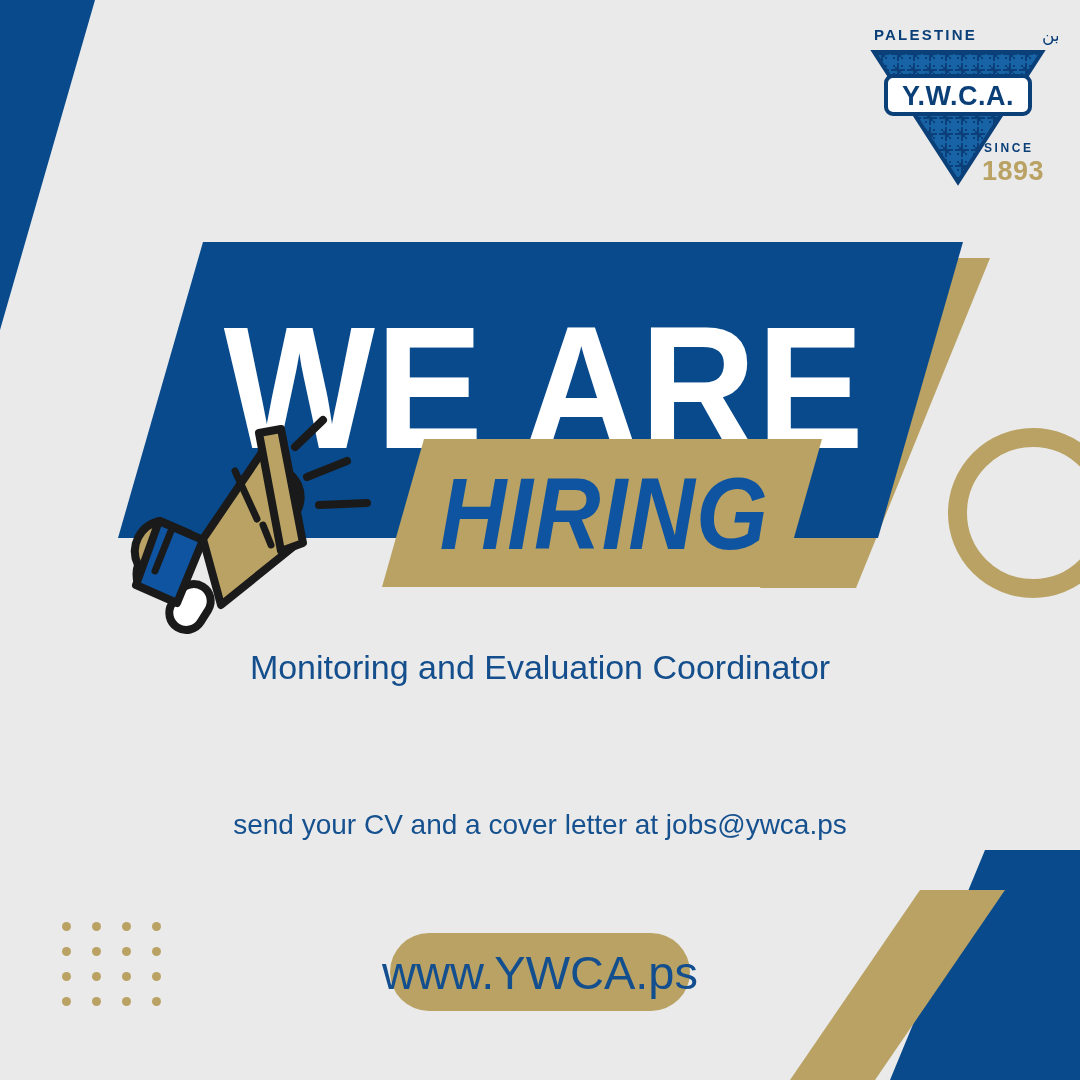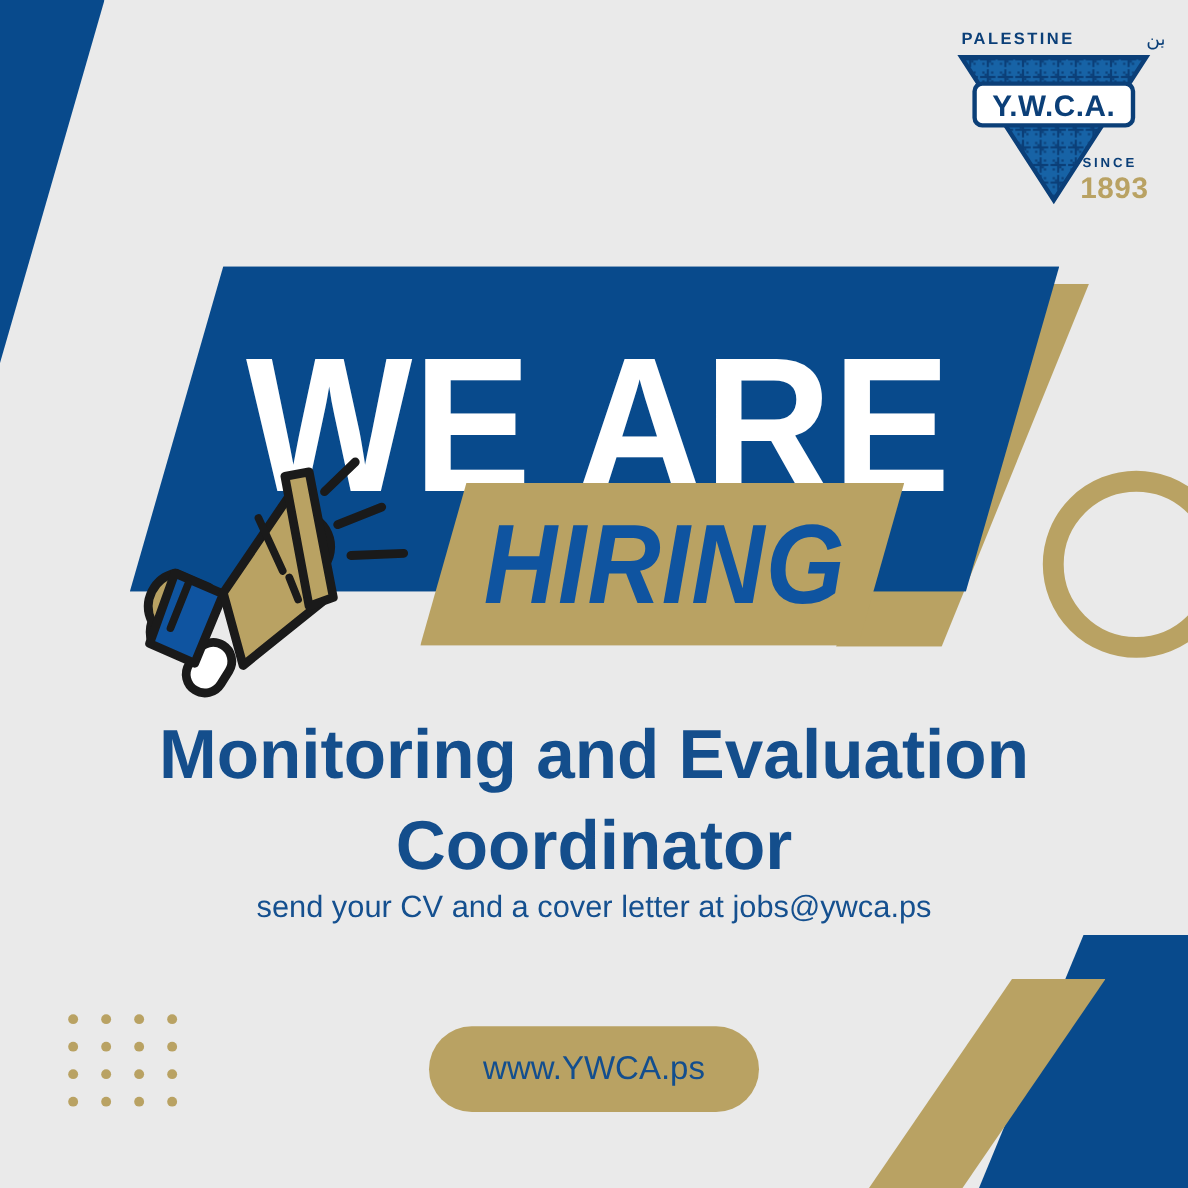--- a/index.html
+++ b/index.html
@@ -110,22 +110,22 @@
 
   
   #megaphone { left: 95px; top: 415px; width: 300px; height: 230px; }
 
   
   #job-title {
     position: absolute;
     left: 0; right: 0; top: 645px;
     text-align: center;
     color: #144e8c;
-    font-size: 63px;
-    font-weight: 700;
+    font-size: 34px;
+    font-weight: 400;
     line-height: 1.32;
     padding: 0 120px;
     box-sizing: border-box;
   }
   #apply-block {
     position: absolute;
     left: 0; right: 0; top: 805px;
     text-align: center;
     color: #15508f;
     font-size: 28px;
@@ -134,21 +134,21 @@
   #apply-deadline { font-weight: 700; }
 
   #website-button {
     position: absolute;
     left: 50%; top: 933px;
     transform: translateX(-50%);
     width: 300px; height: 78px;
     border-radius: 39px;
     background: #b9a263;
     color: #134e8e;
-    font-size: 30px;
+    font-size: 47px;
     font-weight: 500;
     display: flex;
     align-items: center;
     justify-content: center;
   }
 
   
   #logo { right: 22px; top: 14px; width: 200px; height: 172px; }
 </style>
 </head>

